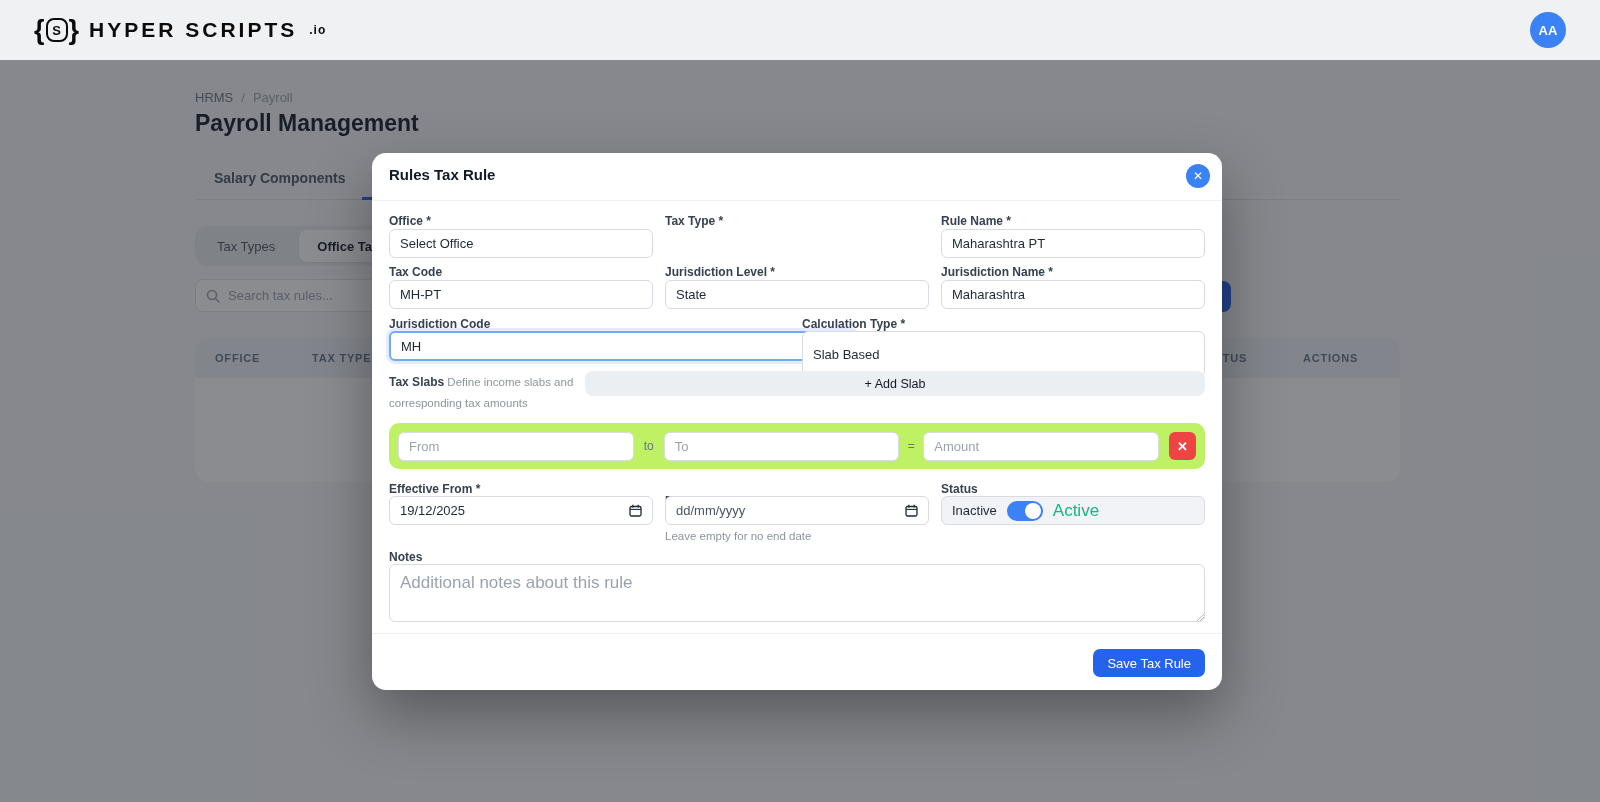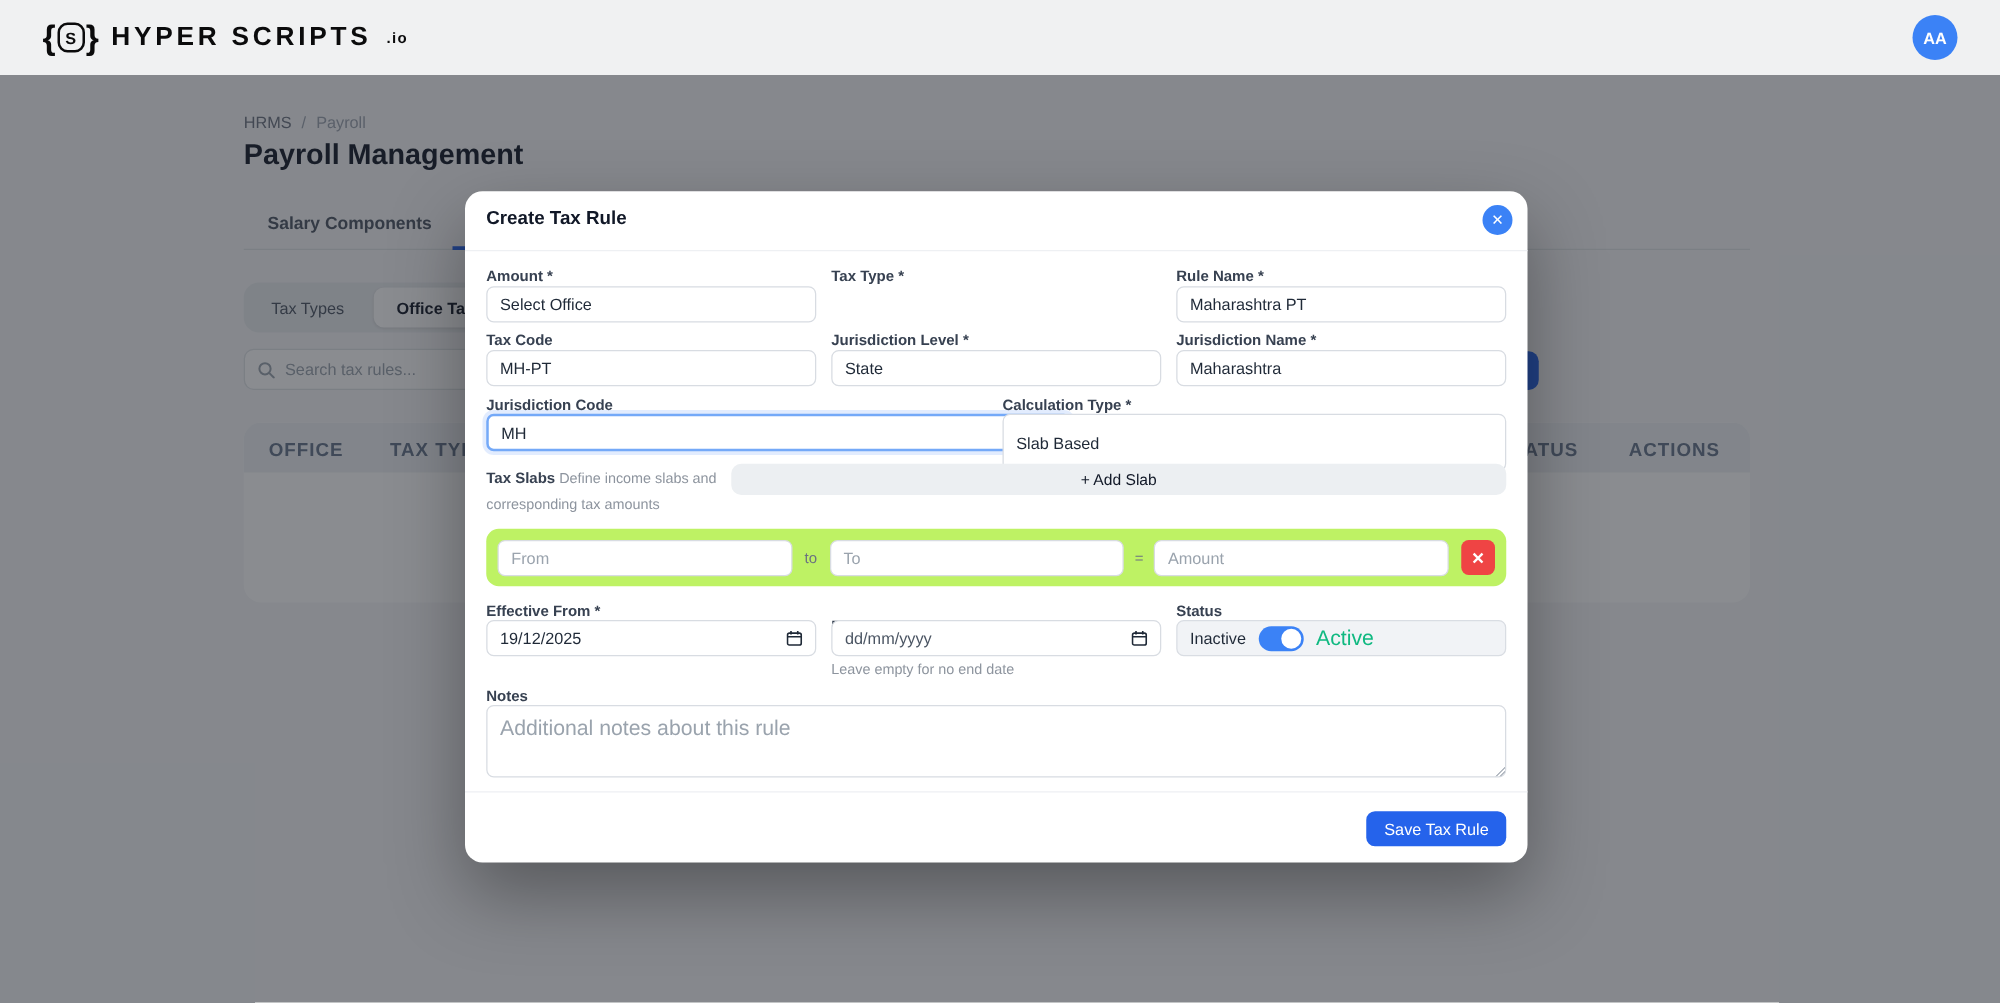--- a/index.html
+++ b/index.html
@@ -29,21 +29,21 @@
   .tab-underline { position:absolute; left:362px; top:137px; width:160px; height:3px; background:var(--primary,#2563eb); }
   .pillbar { position:absolute; left:195px; top:166px; width:430px; height:40px; background:#e9ecef; border-radius:12px; display:flex; align-items:center; padding:4px; gap:6px; }
   .pill { height:32px; border-radius:8px; display:flex; align-items:center; padding:0 18px; font-size:13px; color:#4b5563; cursor:pointer; white-space:nowrap; }
   .pill.active { background:#ffffff; color:#111827; font-weight:700; box-shadow:0 1px 2px rgba(0,0,0,.08); }
   .searchbox { position:absolute; left:195px; top:219px; width:930px; height:33px; background:#ffffff; border:1px solid #dfe3e7; border-radius:8px; display:flex; align-items:center; padding:0 10px; gap:8px; }
   .searchbox input { border:none; outline:none; flex:1; font-size:13px; font-family:inherit; color:#1f2937; background:transparent; }
   .searchbox input::placeholder { color:#9aa3ad; }
   .hidden-primary-btn { position:absolute; left:1135px; top:221px; width:96px; height:31px; background:var(--primary,#2563eb); border:none; border-radius:8px; cursor:pointer; }
   .table-card { position:absolute; left:195px; top:278px; width:1205px; height:144px; background:#ffffff; border-radius:14px; overflow:hidden; }
   .table-head { position:absolute; left:0; top:0; width:1205px; height:40px; background:#eef1f4; }
-  .th { position:absolute; top:14px; font-size:15px; font-weight:700; letter-spacing:.8px; color:#64748b; }
+  .th { position:absolute; top:14px; font-size:11px; font-weight:700; letter-spacing:.8px; color:#64748b; }
 
   .overlay { position:absolute; left:0; top:60px; width:1600px; height:742px; background:rgba(30,34,42,.52); z-index:2; }
 
   
   .modal { position:absolute; left:372px; top:153px; width:850px; height:537px; background:#ffffff; border-radius:14px; z-index:3; box-shadow:0 25px 60px rgba(0,0,0,.35); }
   .m-title { position:absolute; left:17px; top:13px; font-size:15px; font-weight:700; color:#111827; }
   .m-close { position:absolute; right:12px; top:11px; width:24px; height:24px; border-radius:50%; background:var(--accent,#3b82f6); color:#fff; border:none; font-size:12px; line-height:24px; text-align:center; cursor:pointer; }
   .m-divider { position:absolute; left:0; width:850px; height:1px; background:#eef0f3; }
   .label { position:absolute; font-size:12px; font-weight:600; color:#374151; white-space:nowrap; }
   .field { position:absolute; height:29px; background:#fff; border:1px solid #d8dce2; border-radius:6px; font-size:13px; color:#1f2937; }
@@ -128,25 +128,25 @@
         <span class="th" style="left:117px">TAX TYPE</span>
         <span class="th" style="left:1005px">STATUS</span>
         <span class="th" style="left:1108px">ACTIONS</span>
       </div>
     </div>
   </div>
 
   <div class="overlay"></div>
 
   <div class="modal">
-    <div class="m-title">Create Tax Rule</div>
+    <div class="m-title">Rules Tax Rule</div>
     <button class="m-close">✕</button>
     <div class="m-divider" style="top:47px"></div>
 
-    <span class="label c1" style="top:61px">Amount *</span>
+    <span class="label c1" style="top:61px">Office *</span>
     <div class="field textlike c1 w1" style="top:76px">Select Office</div>
     <span class="label c2" style="top:61px">Tax Type *</span>
     <span class="label c3" style="top:61px">Rule Name *</span>
     <input class="field c3 w1" style="top: 76px;" value="Maharashtra PT">
 
     <span class="label c1" style="top:112px">Tax Code</span>
     <input class="field c1 w1" style="top: 127px;" value="MH-PT">
     <span class="label c2" style="top:112px">Jurisdiction Level *</span>
     <div class="field textlike c2 w1" style="top:127px">State</div>
     <span class="label c3" style="top:112px">Jurisdiction Name *</span>

